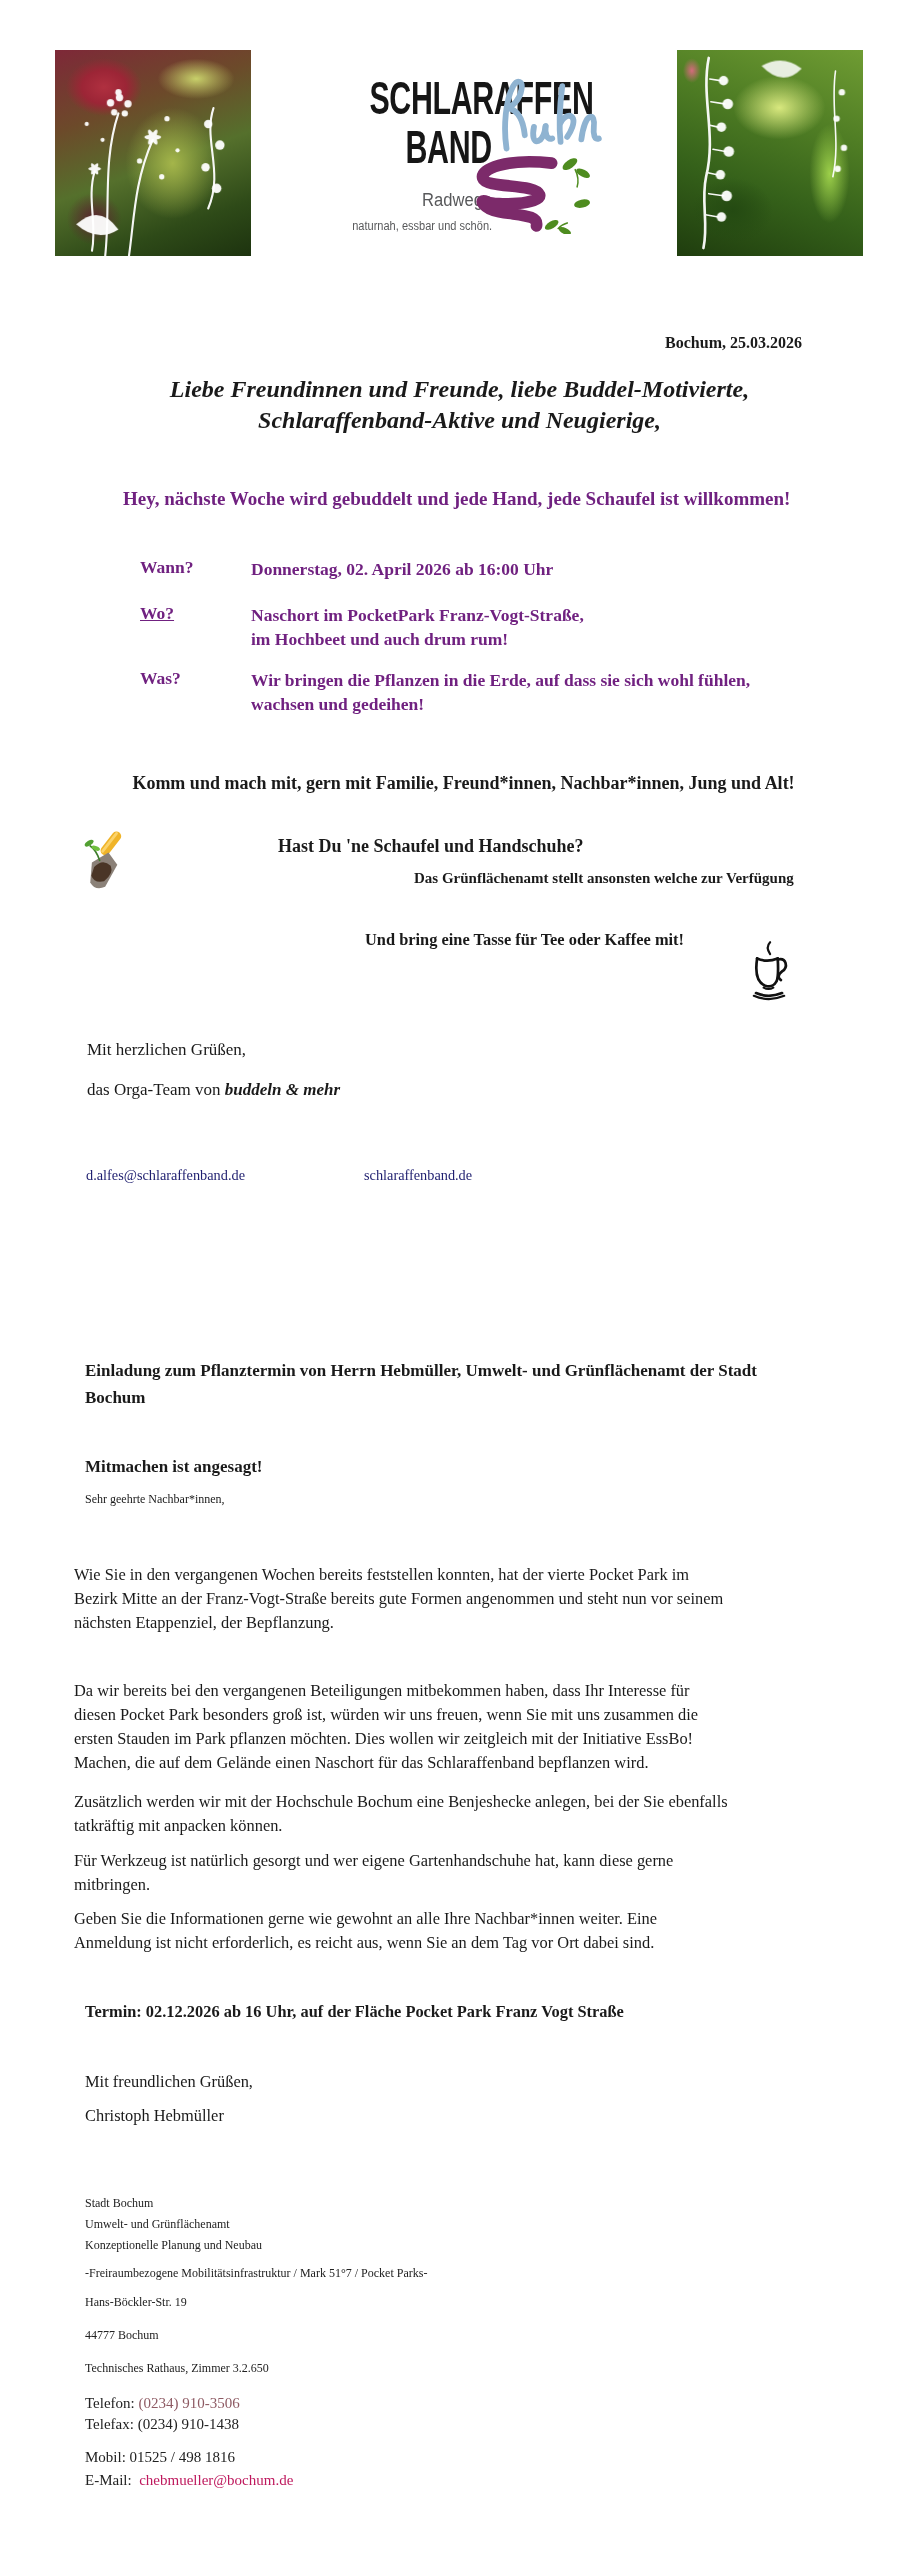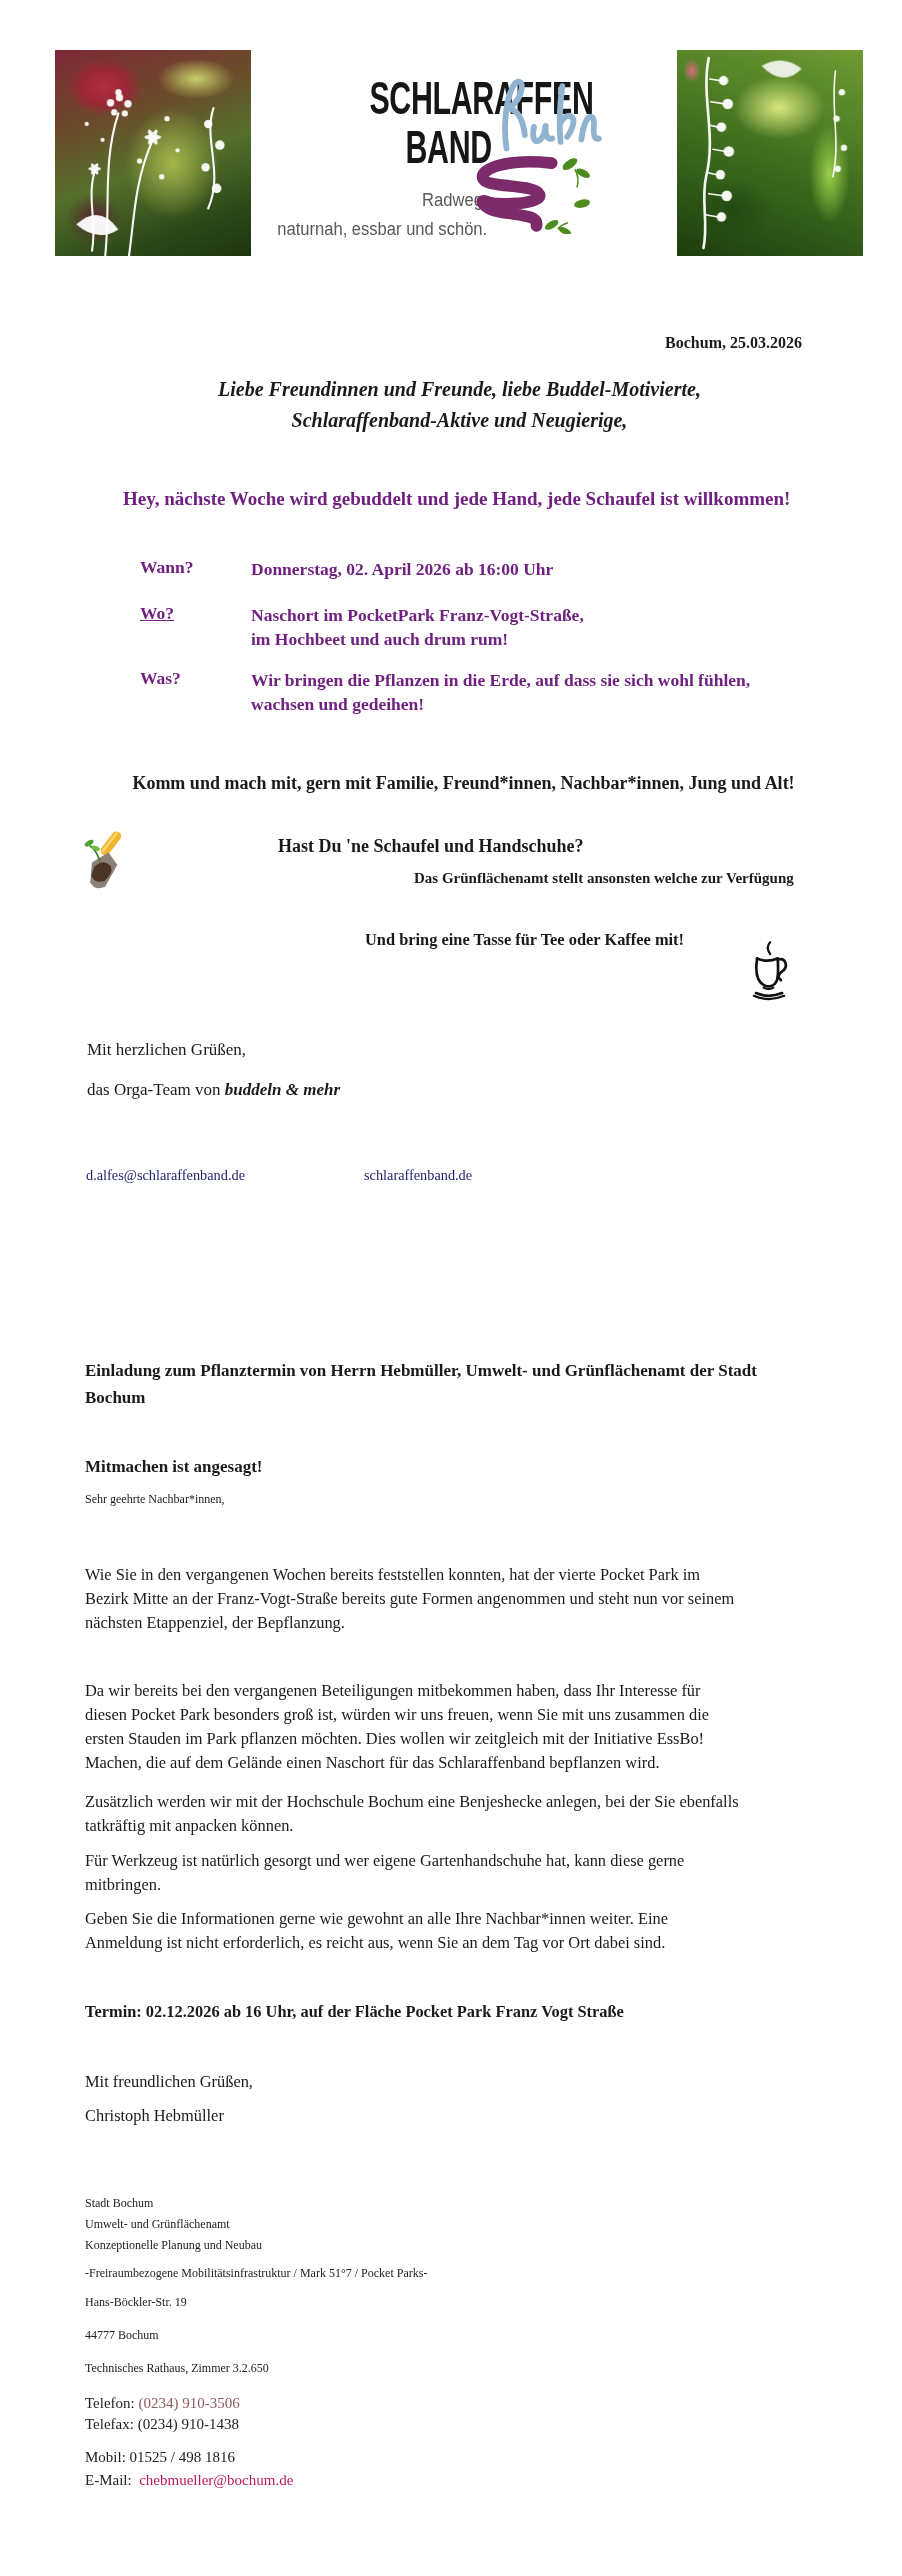--- a/index.html
+++ b/index.html
@@ -23,37 +23,37 @@
       radial-gradient(closest-side at 30% 78%, #244a12, rgba(36,74,18,0) 72%),
       linear-gradient(200deg,#6f9c33 0%,#4f7d24 35%,#35611a 65%,#1f3d0e 100%);}
   .logo-block{left:254px;top:74px;width:238px;text-align:right;color:#161616;}
   .logo-line{display:inline-block;font-family:"Liberation Sans",sans-serif;font-weight:900;
     font-size:46px;line-height:49px;transform:scaleX(.66);transform-origin:100% 50%;letter-spacing:-0.5px;}
   .tagline{font-family:"Liberation Sans",sans-serif;color:#58595b;width:238px;left:254px;text-align:right;}
   .tagline span{display:inline-block;transform:scaleX(.92);transform-origin:100% 50%;}
   
   .purple{color:#702180;}
   .date{top:334px;left:476px;width:326px;text-align:right;font-size:16px;font-weight:700;}
-  .salutation{top:374px;left:53px;right:37px;text-align:center;font-size:20px;font-style:italic;font-weight:700;line-height:31px;}
+  .salutation{top:374px;left:53px;right:37px;text-align:center;font-size:24px;font-style:italic;font-weight:700;line-height:31px;}
   .headline{top:488px;left:21px;right:10.6px;text-align:center;font-size:19px;font-weight:700;}
   .qa-label{left:140px;font-size:17.5px;font-weight:700;}
   .qa-value{left:251px;font-size:17.5px;font-weight:700;line-height:24px;}
   .invite{top:773px;left:0;right:0;text-align:center;font-size:18px;font-weight:700;padding-left:24px;}
   .q-shovel{top:836px;left:278px;font-size:18px;font-weight:700;}
   .note-office{top:870px;left:414px;font-size:15px;font-weight:700;}
   .cup-line{top:930px;left:365px;font-size:16.4px;font-weight:700;}
   .closing{top:1040px;left:87px;font-size:17px;}
   .team{top:1080px;left:87px;font-size:17px;}
   .team b{font-style:italic;}
   .navlink{font-size:14.3px;color:#1e1e6f;text-decoration:none;cursor:pointer;}
   
   .inv-title{top:1358px;left:85px;width:736px;font-size:17px;font-weight:700;line-height:26.5px;}
   .inv-sub{top:1457px;left:85px;font-size:17px;font-weight:700;}
   .inv-sal{top:1492px;left:85px;font-size:12px;}
-  .para{left:85px;width:736px;font-size:16.4px;line-height:24px;}
+  .para{left:74px;width:736px;font-size:16.4px;line-height:24px;}
   .termin{top:2002px;left:85px;font-size:16.4px;font-weight:700;}
   .regards{top:2072px;left:85px;font-size:16.4px;}
   .signer{top:2106px;left:85px;font-size:16.4px;}
   .sig{left:85px;font-size:12px;color:#222;}
   .contact{left:85px;font-size:15px;color:#222;}
   .phone-num{color:#8e5a63;margin-top:8px;}
   .email-link{color:#be185d;white-space:pre;cursor:pointer;}
   svg{display:block;}
 </style>
 </head>
@@ -101,21 +101,21 @@
 </div>
 
 <div class="abs logo-block">
   <div class="logo-line">SCHLARAFFEN</div><br>
   <div class="logo-line">BAND</div>
 </div>
 
 <div class="abs tagline" style="top:190px;font-size:18px;">
   <span>Radwege</span>
 </div>
-<div class="abs tagline" style="top:219px;font-size:18px;text-align:center;">
+<div class="abs tagline" style="top:219px;font-size:12px;">
   <span>naturnah, essbar und schön.</span>
 </div>
 
 <div class="abs" style="left:498px;top:77px;">
   <svg width="106" height="79" viewBox="0 0 250 190">
     <g stroke="#8fb3d1" stroke-width="14" fill="none" stroke-linecap="round">
       <path d="M18 172 C10 120 16 54 34 22 C44 4 58 10 54 30 C50 54 34 70 20 74 C44 78 58 102 62 140"></path>
       <path d="M84 120 C80 140 82 158 94 154 C104 150 110 134 112 118"></path>
       <path d="M112 118 C110 138 116 152 128 148"></path>
       <path d="M152 22 C146 70 144 120 148 156"></path>

